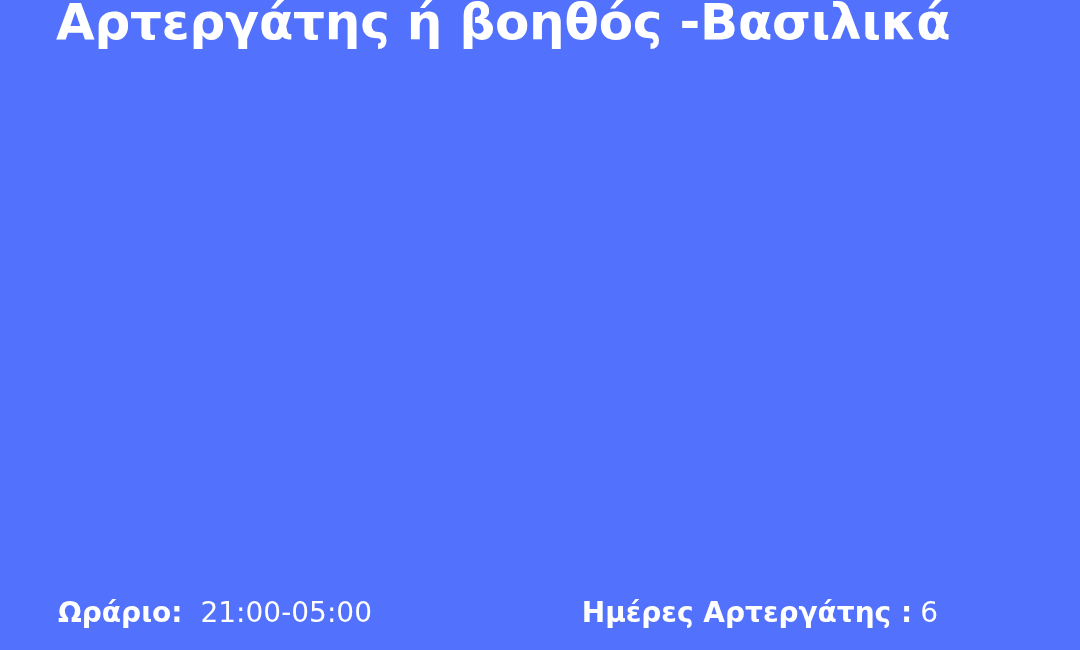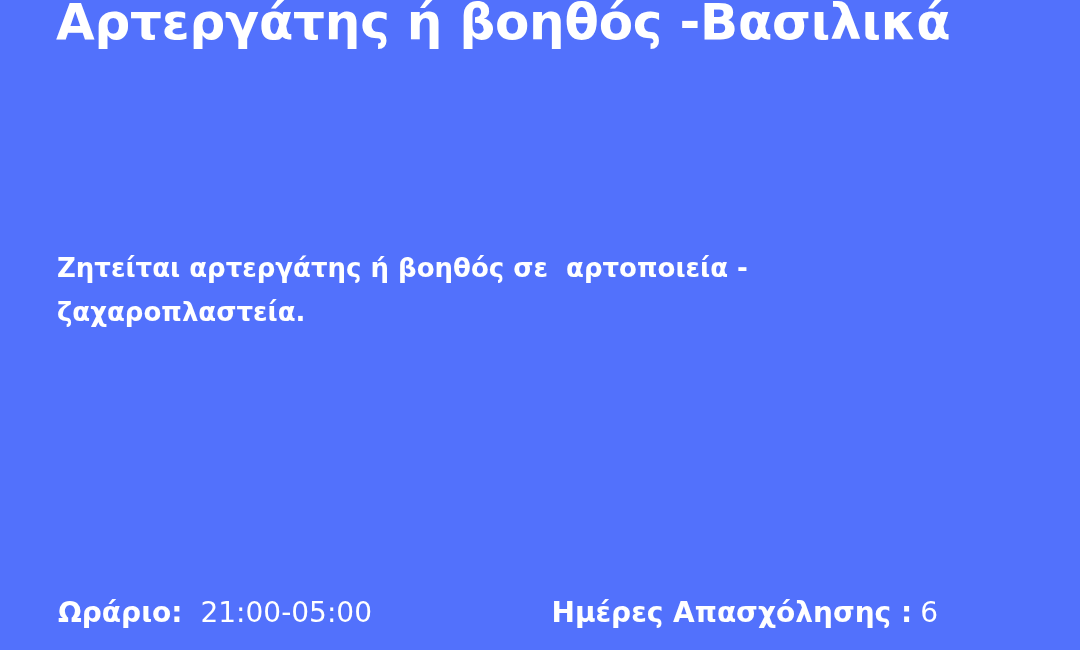--- a/index.html
+++ b/index.html
@@ -90,29 +90,28 @@
     margin-left: 8px;
   }
 </style>
 </head>
 <body style="background: rgb(82, 113, 252);">
 
 <div class="card" style="background: rgb(82, 113, 252);">
 
   <h1 class="title">Αρτεργάτης ή βοηθός -Βασιλικά</h1>
 
-  <p class="body-text">Ζητείται αρτεργάτης ή βοηθός σε  αρτοποιεία - ζαχαροπλαστεία.</p>
 
   <div class="footer">
 
     <div class="footer-item">
       <span class="footer-label">Ωράριο:</span>
       <span class="footer-value">21:00-05:00</span>
     </div>
 
     <div class="footer-item">
-      <span class="footer-label">Ημέρες Απασχόλησης :</span>
+      <span class="footer-label">Ημέρες Αρτεργάτης :</span>
       <span class="footer-value footer-value--tight">6</span>
     </div>
 
   </div>
 
 </div>
 
 </body></html>

